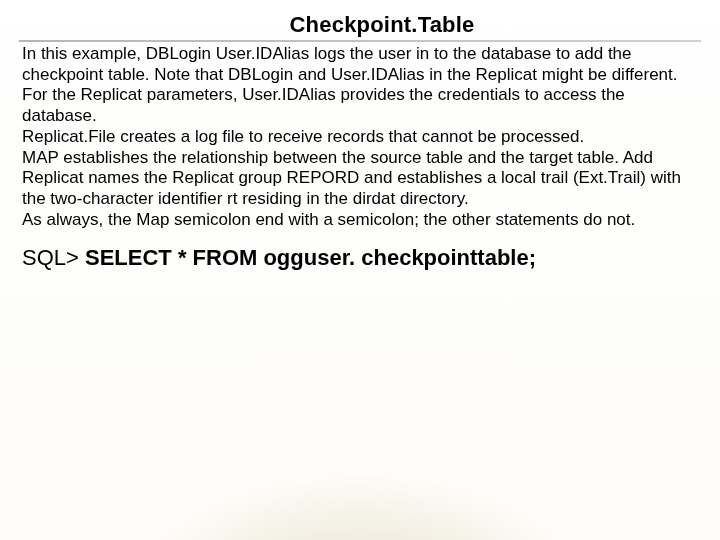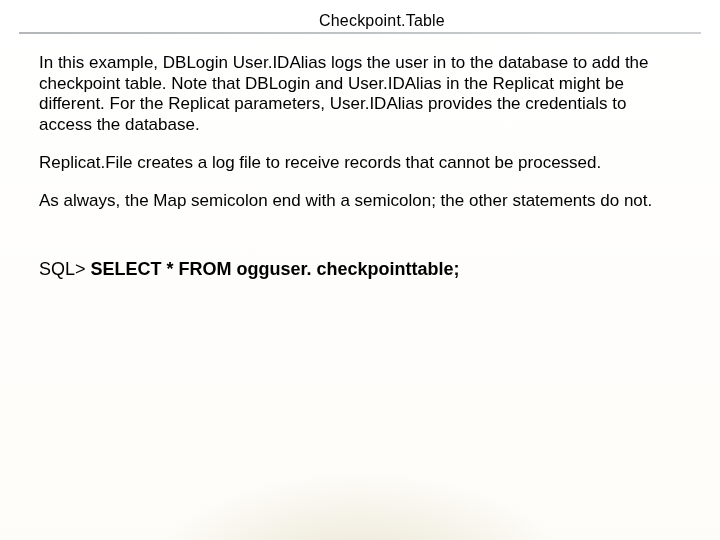--- a/index.html
+++ b/index.html
@@ -15,62 +15,63 @@
     background:
       radial-gradient(ellipse 380px 220px at 50% 112%, rgba(210,198,160,0.55) 0%, rgba(210,198,160,0.0) 60%),
       linear-gradient(#ffffff, #fdfcf8);
     position: relative;
     box-sizing: border-box;
     font-family: Arial, Helvetica, sans-serif;
     color: #000;
   }
   .title {
     text-align: center;
-    font-size: 16px;
-    font-weight: 400;
+    font-size: 22px;
+    font-weight: 700;
     padding-top: 12px;
     letter-spacing: 0.2px;
     padding-left: 44px;
   }
   .underline {
     width: 682px;
     height: 2px;
     margin: 2px auto 0 auto;
     background: linear-gradient(90deg, #8b8f93 0%, #b4b8bb 100%);
     opacity: 0.65;
   }
   .body {
     padding: 2px 20px 0 22px;
     font-size: 17px;
     line-height: 1.22;
   }
   .body p {
-    margin: 17px;
+    margin: 0;
   }
   .spacer-md {
     height: 14px;
   }
   .sql-line {
-    font-size: 18px;
+    font-size: 22px;
   }
   .sql-stmt {
     font-weight: 700;
   }
 </style>
 </head>
 <body>
 
 <div class="slide">
 
   <div class="title">Checkpoint.Table</div>
   <div class="underline"></div>
 
   <div class="body">
     <p>In this example, DBLogin User.IDAlias logs the user in to the database to add the checkpoint table. Note that DBLogin and User.IDAlias in the Replicat might be different. For the Replicat parameters, User.IDAlias provides the credentials to access the database.</p>
     <p>Replicat.File creates a log file to receive records that cannot be processed.</p>
+    <p>MAP establishes the relationship between the source table and the target table. Add Replicat names the Replicat group REPORD and establishes a local trail (Ext.Trail) with the two-character identifier rt residing in the dirdat directory.</p>
     <p>As always, the Map semicolon end with a semicolon; the other statements do not.</p>
 
     <div class="spacer-md"></div>
 
     <p class="sql-line">
       <span>SQL&gt; </span><span class="sql-stmt">SELECT * FROM ogguser. checkpointtable;</span>
     </p>
   </div>
 
 </div>

